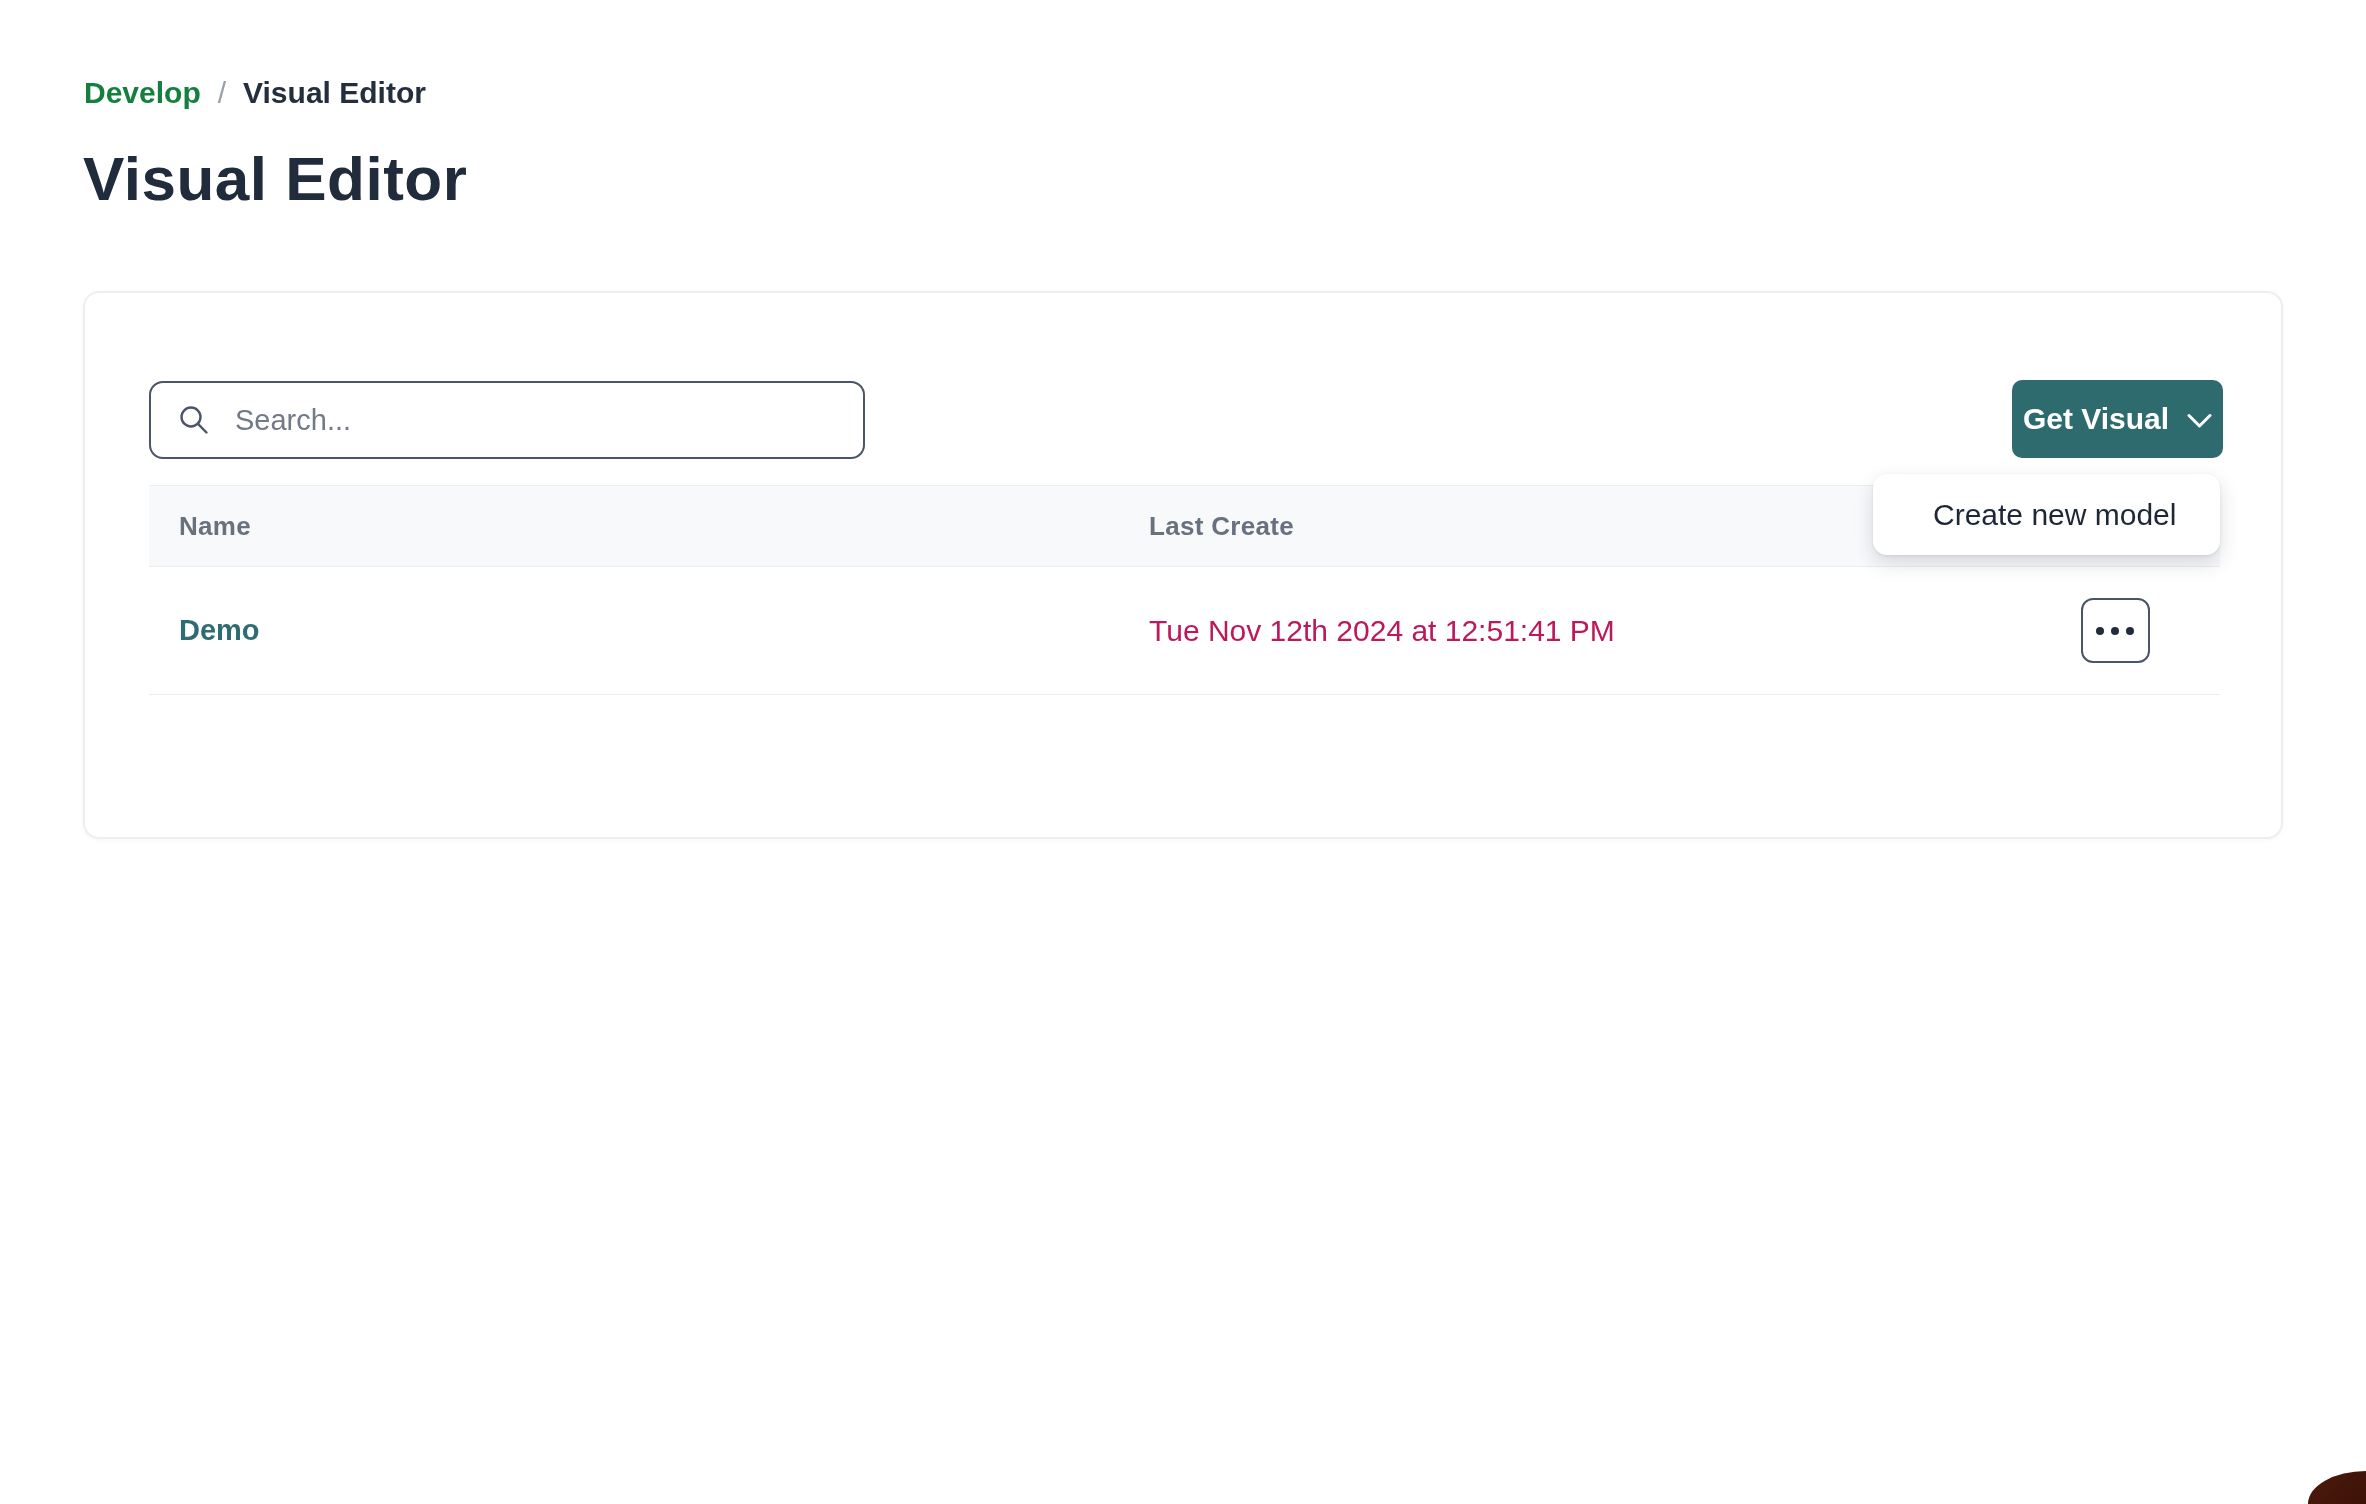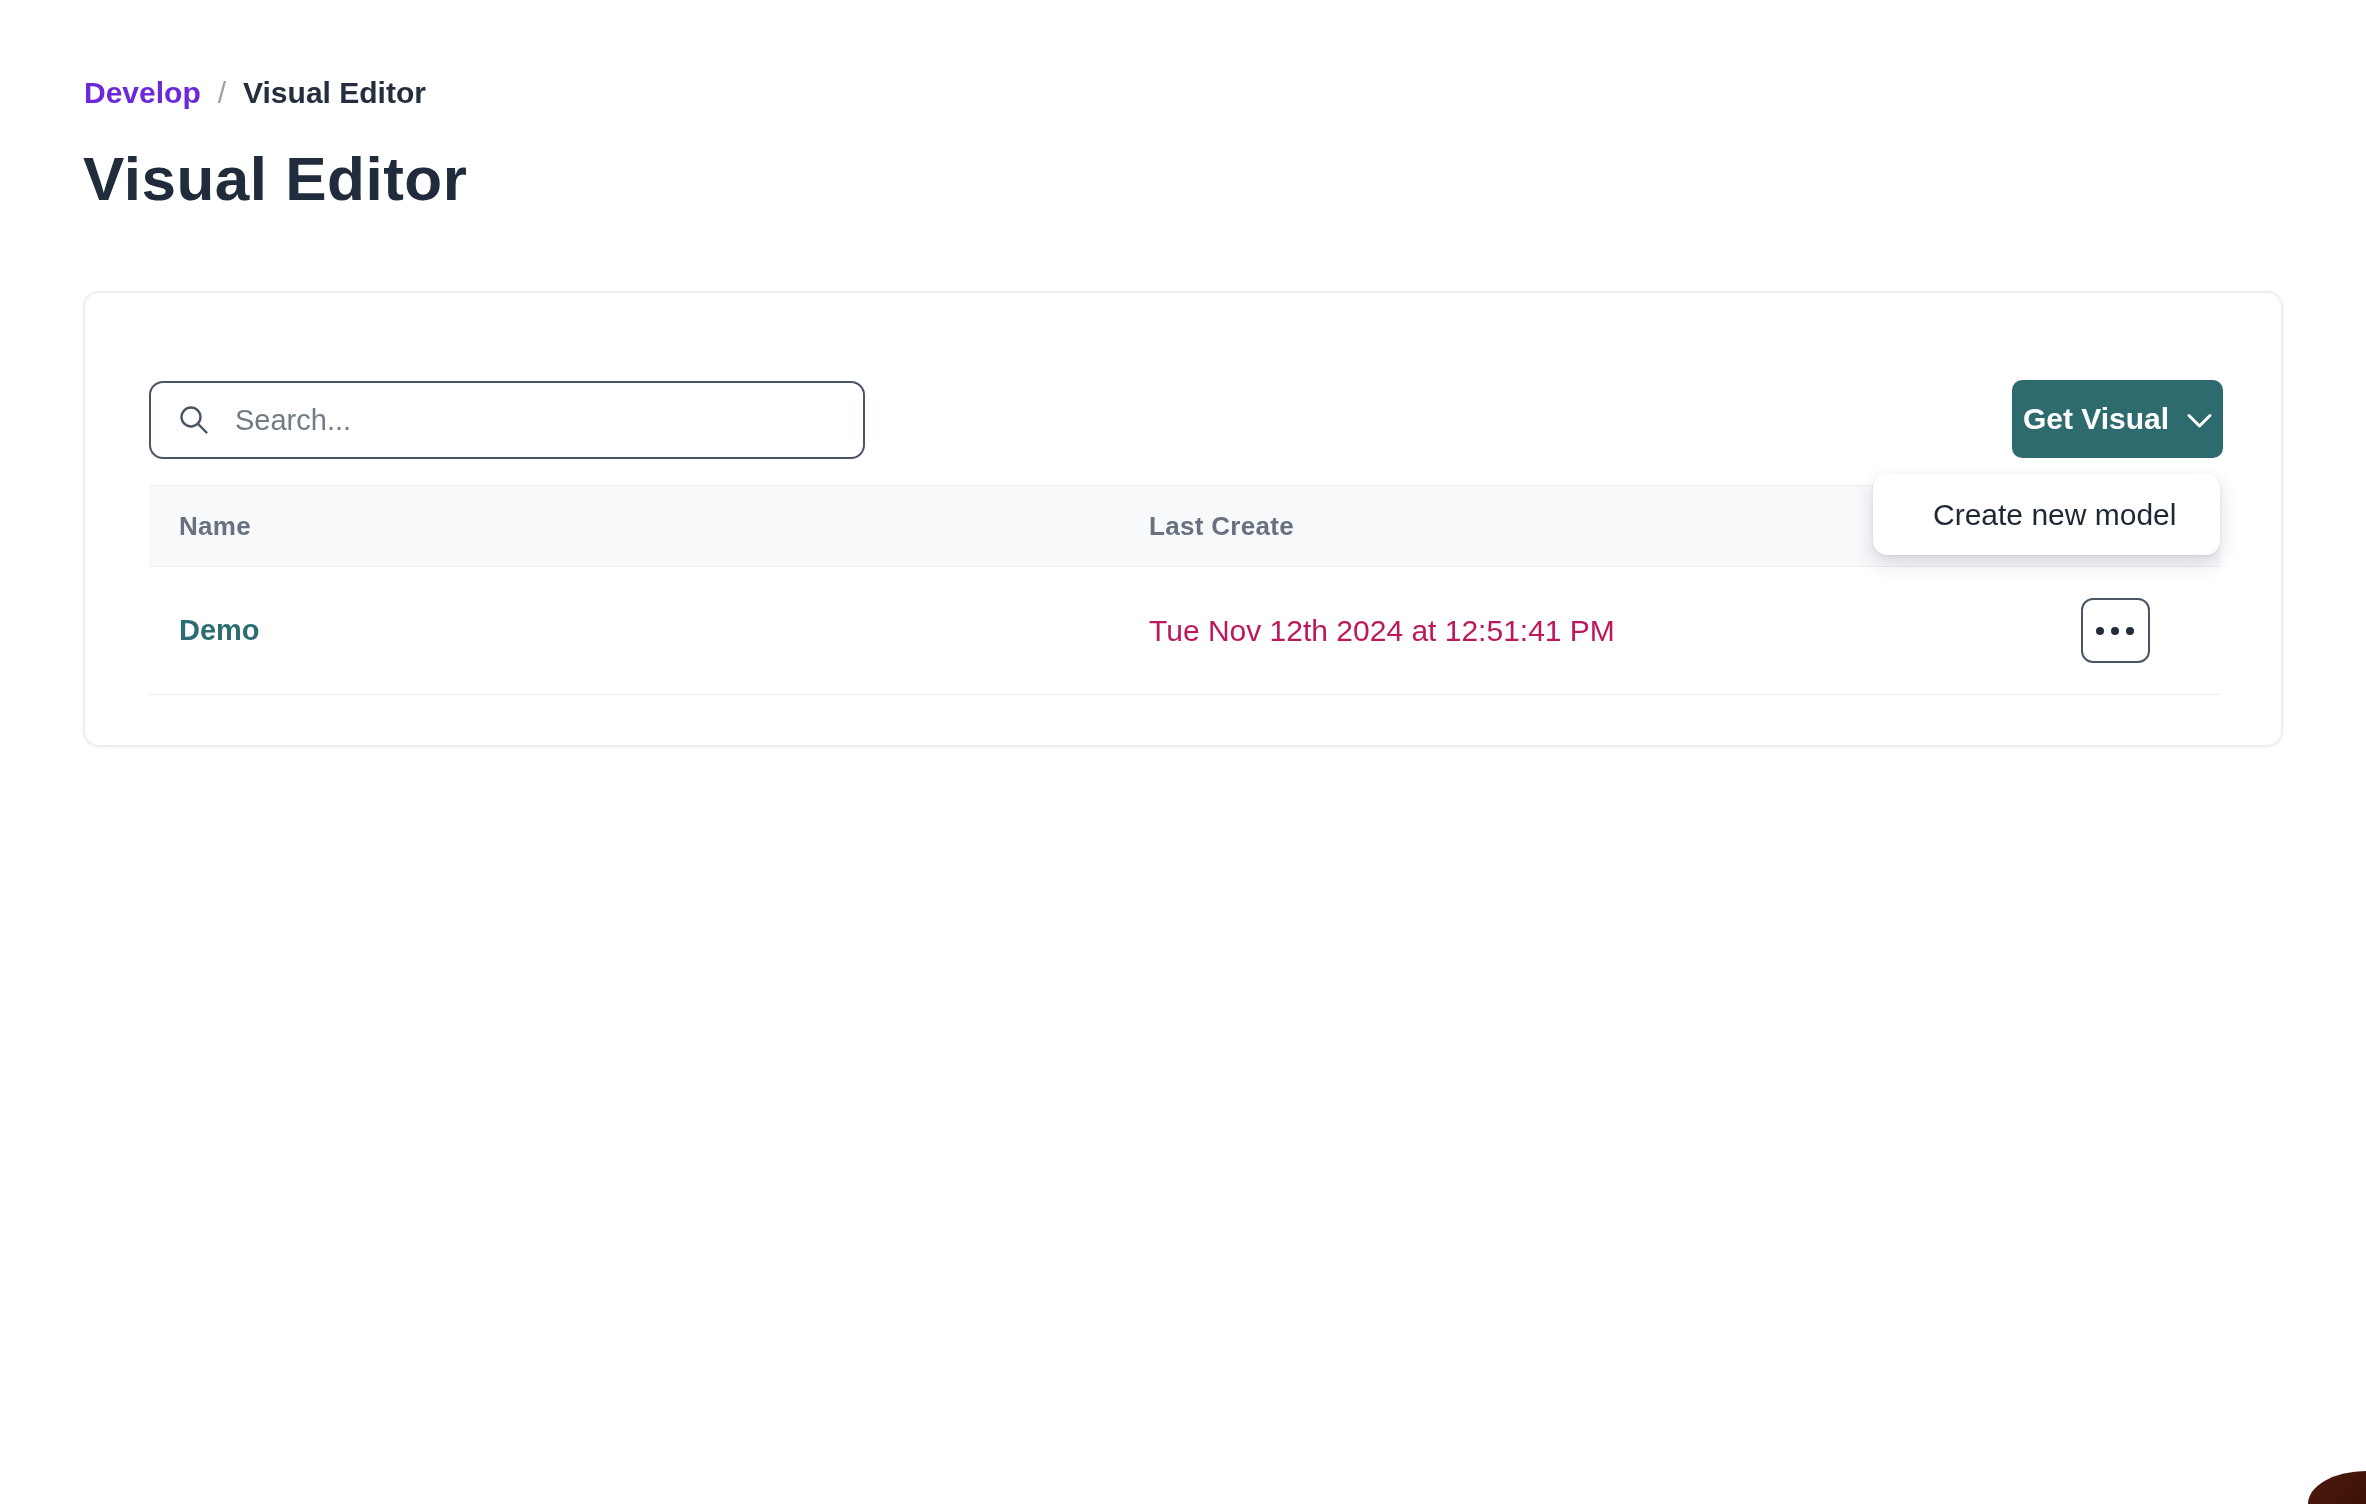--- a/index.html
+++ b/index.html
@@ -18,21 +18,21 @@
   .breadcrumb {
     position: absolute;
     left: 84px;
     top: 76px;
     display: flex;
     align-items: baseline;
     gap: 17px;
     font-size: 30px;
     font-weight: 700;
   }
-  .crumb-link { color: #6d28d9; cursor: pointer; }
+  .crumb-link { color: #15803d; cursor: pointer; }
   .crumb-sep { color: #98a1ad; font-weight: 400; }
   .crumb-current { color: #232e3e; }
 
   
   .page-title {
     position: absolute;
     left: 83px;
     top: 143px;
     margin: 0;
     font-size: 62px;
@@ -40,21 +40,21 @@
     color: #202b3b;
     letter-spacing: 0.5px;
   }
 
   
   .card {
     position: absolute;
     left: 83px;
     top: 291px;
     width: 2200px;
-    height: 456px;
+    height: 548px;
     background: #ffffff;
     border: 2px solid #eceef3;
     border-radius: 16px;
     box-shadow: 0 1px 4px rgba(16, 24, 40, 0.04);
   }
 
   
   .search-box {
     position: absolute;
     left: 64px;

